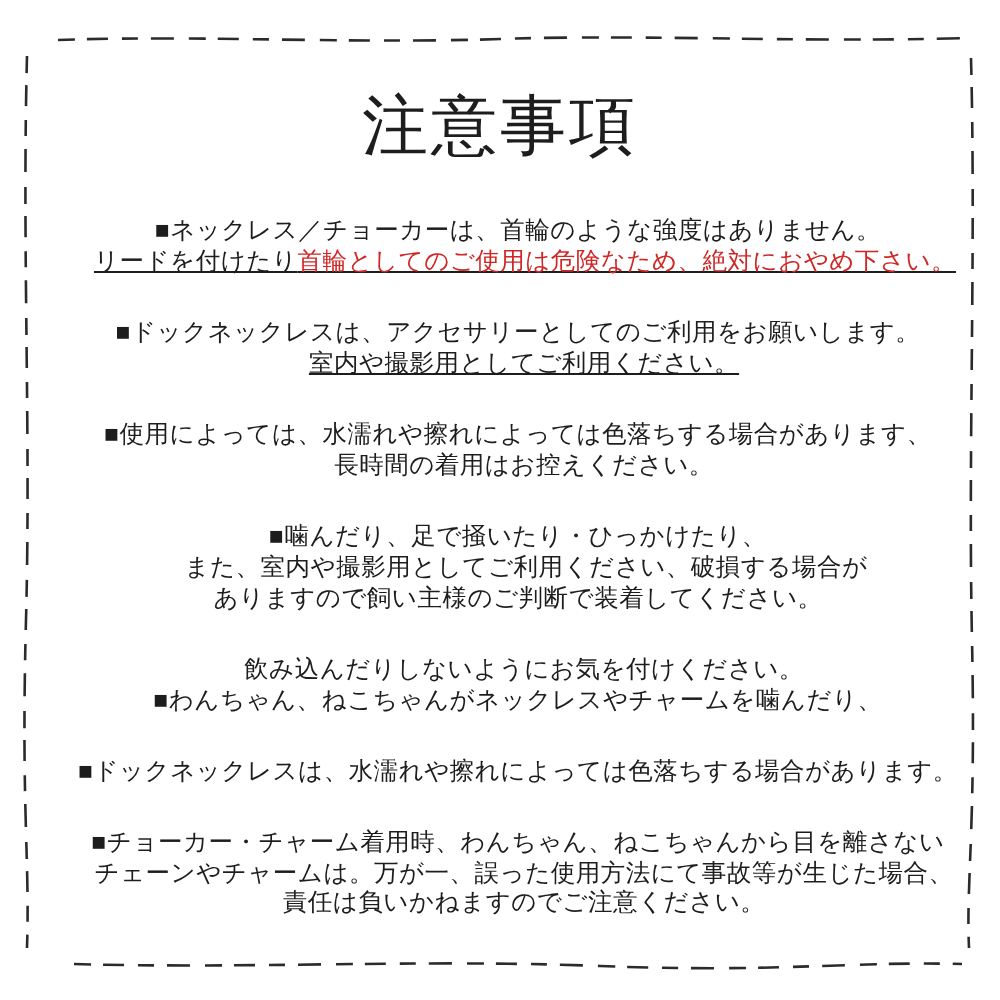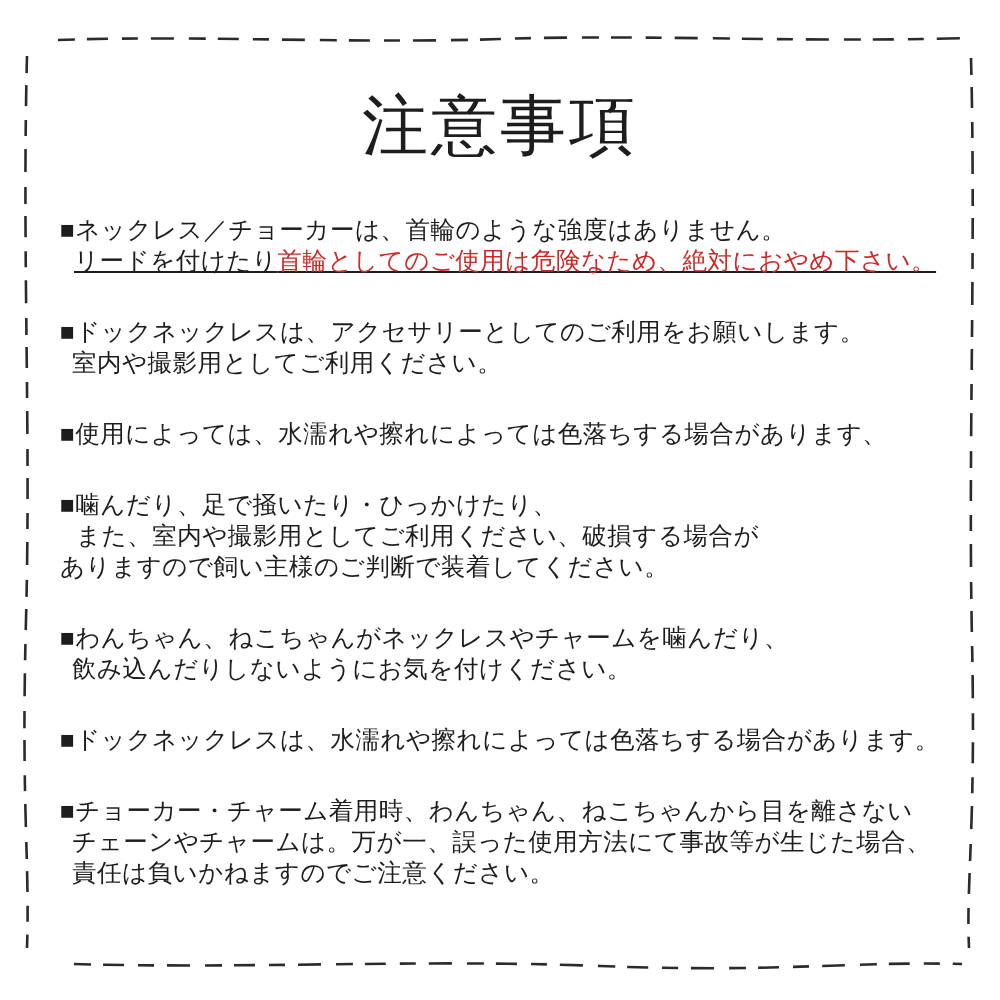--- a/index.html
+++ b/index.html
@@ -37,20 +37,21 @@
     line-height: 70px;
     font-weight: 400;
     letter-spacing: 3px;
     color: var(--text);
   }
   .notices {
     position: absolute;
     top: 214px;
     left: 60px;
     right: 24px;
+    text-align: center;
   }
   .notice { margin: 0 0 40px 0; }
   .line {
     font-size: 24.5px;
     line-height: 31px;
     color: var(--text);
     white-space: nowrap;
     letter-spacing: 0.5px;
   }
   .seg.red { color: var(--red); }
@@ -69,37 +70,38 @@
 
   <h1 class="title">注意事項</h1>
 
   <div class="notices">
       <div class="notice">
         <div class="line" style="padding-left: 0px;"><span class="seg">■ネックレス／チョーカーは、首輪のような強度はありません。</span></div>
         <div class="line" style="padding-left: 14px; text-decoration: underline;"><span class="seg">リードを付けたり</span><span class="seg red">首輪としてのご使用は危険なため、絶対におやめ下さい。</span></div>
       </div>
       <div class="notice">
         <div class="line" style="padding-left: 0px;"><span class="seg">■ドックネックレスは、アクセサリーとしてのご利用をお願いします。</span></div>
-        <div class="line" style="padding-left: 12px;"><span class="seg">室内や撮影用としてご利用ください。</span></div>
+        <div class="line" style="padding-left: 12px; text-decoration: underline;"><span class="seg">室内や撮影用としてご利用ください。</span></div>
       </div>
       <div class="notice">
         <div class="line" style="padding-left: 0px;"><span class="seg">■使用によっては、水濡れや擦れによっては色落ちする場合があります、</span></div>
+        <div class="line" style="padding-left: 12px;"><span class="seg">長時間の着用はお控えください。</span></div>
       </div>
       <div class="notice">
         <div class="line" style="padding-left: 0px;"><span class="seg">■噛んだり、足で掻いたり・ひっかけたり、</span></div>
         <div class="line" style="padding-left: 16px;"><span class="seg">また、室内や撮影用としてご利用ください、破損する場合が</span></div>
         <div class="line" style="padding-left: 0px;"><span class="seg">ありますので飼い主様のご判断で装着してください。</span></div>
       </div>
       <div class="notice">
+        <div class="line" style="padding-left: 12px;"><span class="seg">飲み込んだりしないようにお気を付けください。</span></div>
         <div class="line" style="padding-left: 0px;"><span class="seg">■わんちゃん、ねこちゃんがネックレスやチャームを噛んだり、</span></div>
-        <div class="line" style="padding-left: 12px;"><span class="seg">飲み込んだりしないようにお気を付けください。</span></div>
       </div>
       <div class="notice">
         <div class="line" style="padding-left: 0px;"><span class="seg">■ドックネックレスは、水濡れや擦れによっては色落ちする場合があります。</span></div>
       </div>
       <div class="notice">
         <div class="line" style="padding-left: 0px; margin-top: 40px;"><span class="seg">■チョーカー・チャーム着用時、わんちゃん、ねこちゃんから目を離さない</span></div>
         <div class="line" style="padding-left: 12px;"><span class="seg">チェーンやチャームは。万が一、誤った使用方法にて事故等が生じた場合、</span></div>
-        <div class="line" style="padding-left: 12px;"><span class="seg">責任は負いかねますのでご注意ください。</span></div>
+        <div class="line" style="padding-left: 12px; font-family: Liberation Mono, monospace;"><span class="seg">責任は負いかねますのでご注意ください。</span></div>
       </div>
     </div>
 
 </div>
 
 </body></html>

